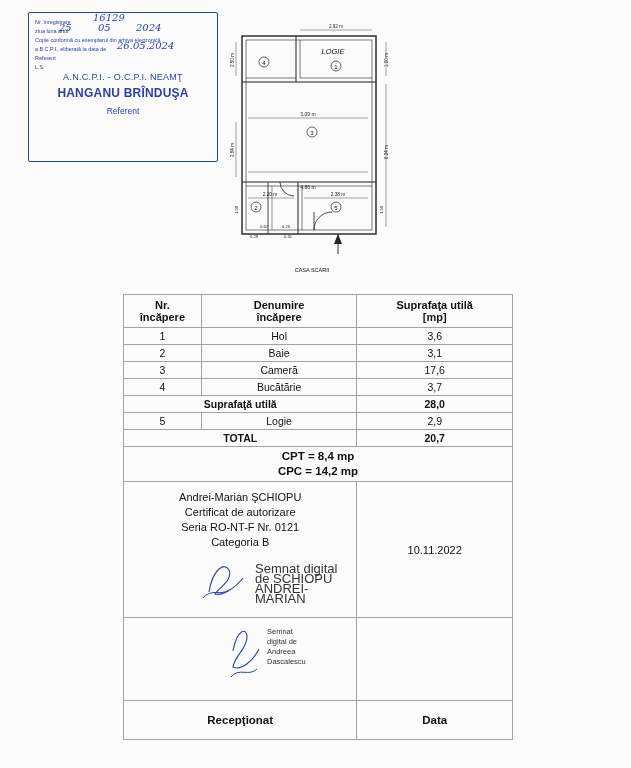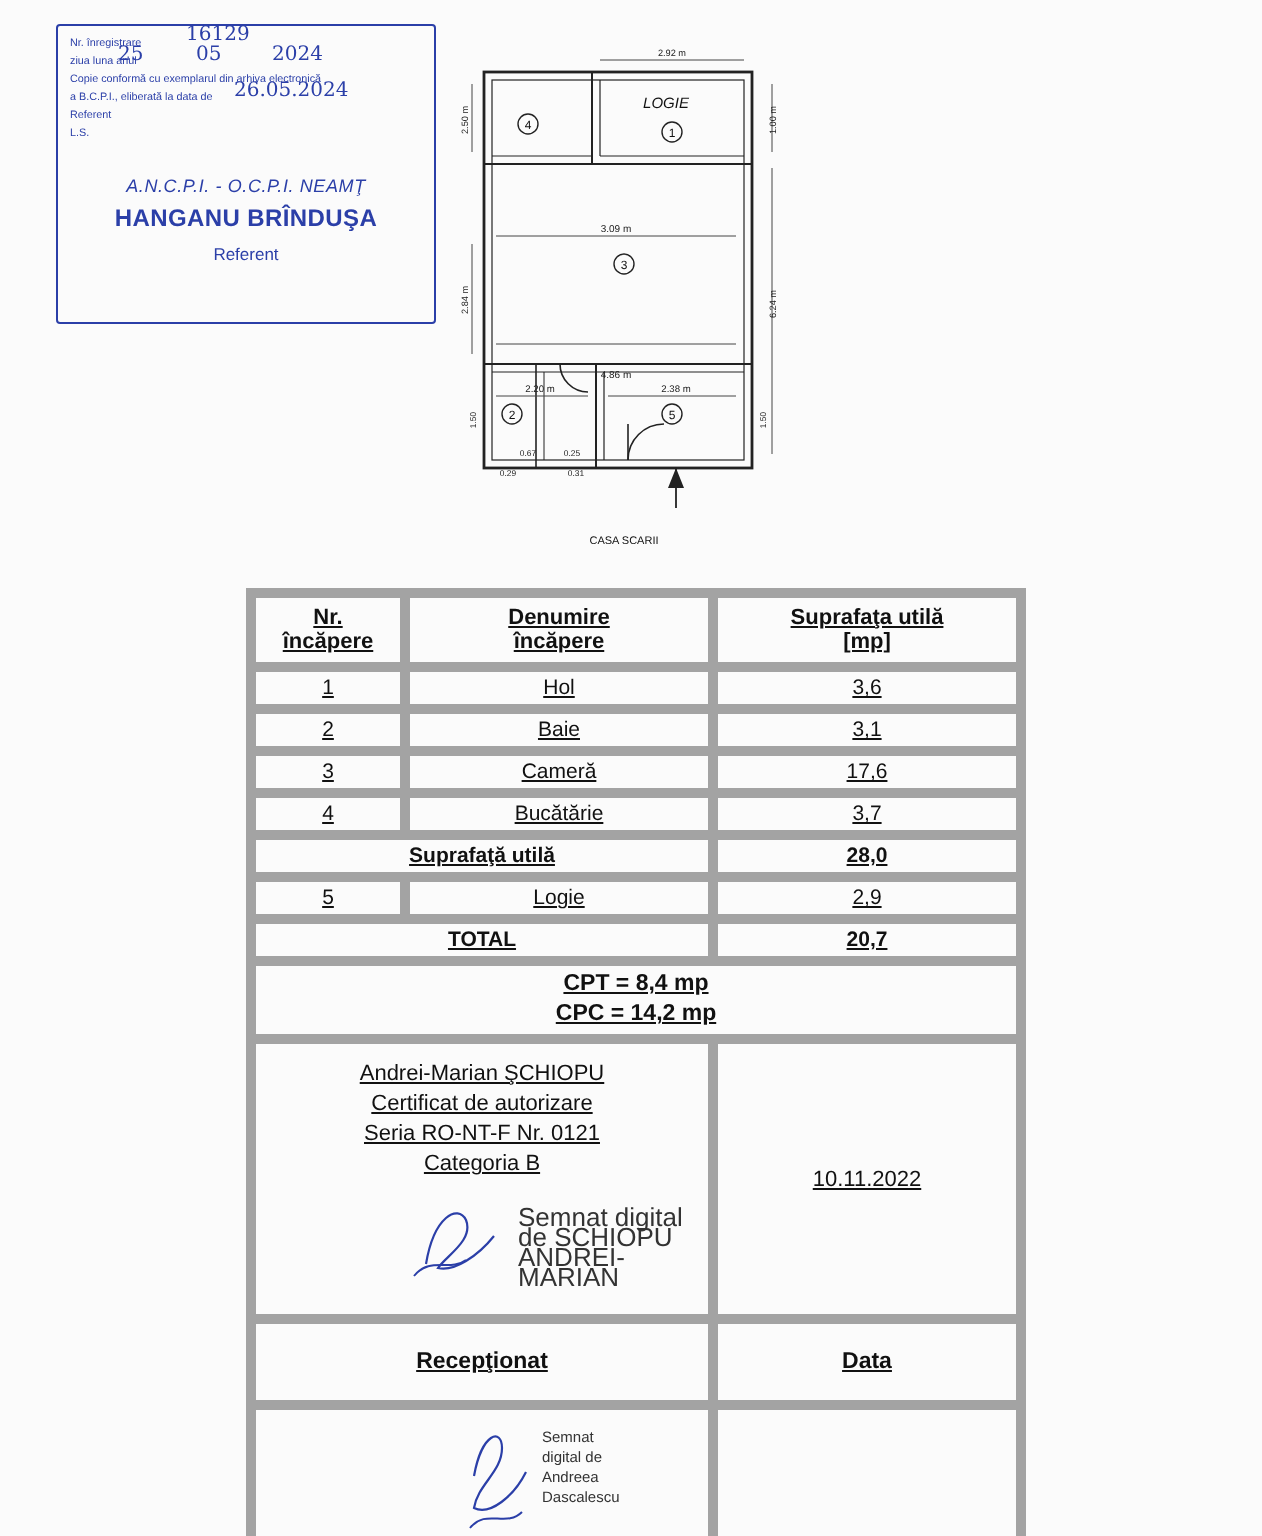--- a/index.html
+++ b/index.html
@@ -32,30 +32,30 @@
     padding: 5px 6px 0 6px;
   }
   .stamp-line {
     font-size: 5.4px;
     line-height: 9px;
     white-space: nowrap;
     position: relative;
   }
   .stamp-hand {
     font-family: "DejaVu Serif", serif;
+    font-style: italic;
     font-size: 10px;
     position: absolute;
     color: #2b3fa8;
   }
   #stamp-title {
     text-align: center;
     font-size: 9px;
     letter-spacing: .3px;
-    margin-top: 16px;
-    font-style: italic;
+    margin-top: 0;
   }
   #stamp-name {
     text-align: center;
     font-size: 12px;
     font-weight: bold;
     letter-spacing: .2px;
     margin-top: 4px;
   }
   #stamp-role {
     text-align: center;
@@ -78,25 +78,24 @@
     top: 294px;
     width: 390px;
   }
   table {
     border-collapse: collapse;
     width: 100%;
     font-size: 10.5px;
     color: #111;
   }
   td, th {
-    border: 5px solid #a3a3a3;
+    border: 1px solid #a3a3a3;
     padding: 1px 3px;
     text-align: center;
     font-weight: normal;
-    text-decoration: underline;
   }
   th { font-weight: bold; }
   .hdr { height: 30px; line-height: 12px; font-size: 11px; }
   .row td { height: 14px; }
   .bold { font-weight: bold; }
   .big { font-size: 11.5px; font-weight: bold; }
   .cpt-cell { height: 32px; line-height: 15px; }
   .exec-cell {
     height: 110px;
     vertical-align: top;
@@ -337,38 +336,38 @@
                 <div>Semnat digital</div>
                 <div>de SCHIOPU</div>
                 <div>ANDREI-MARIAN</div>
               </div>
             </div>
           </td>
           <td class="data-cell">10.11.2022</td>
         </tr>
 
         <tr>
-          <td colspan="2" class="recep-cell">Recepţionat</td>
-          <td class="recep-cell">Data</td>
-        </tr>
-
-        <tr>
           <td colspan="2" class="recep-sign-cell">
             <div class="sig-block2">
               <svg class="sig-curve2" width="50" height="66" viewBox="0 0 50 66">
                 <path d="M8 30 C 12 8, 22 6, 22 16 C 22 28, 10 34, 8 46 C 16 50, 28 40, 34 28" fill="none" stroke="#2b3fa8" stroke-width="1.1"></path>
                 <path d="M6 56 C 14 46, 24 56, 32 48" fill="none" stroke="#2b3fa8" stroke-width="1"></path>
               </svg>
               <div class="sig-text2">
                 <div>Semnat</div>
                 <div>digital de</div>
                 <div>Andreea</div>
                 <div>Dascalescu</div>
               </div>
             </div>
           </td>
           <td></td>
         </tr>
+
+        <tr>
+          <td colspan="2" class="recep-cell">Recepţionat</td>
+          <td class="recep-cell">Data</td>
+        </tr>
       </tbody>
     </table>
   </div>
 
 </div>
 
 </body></html>

